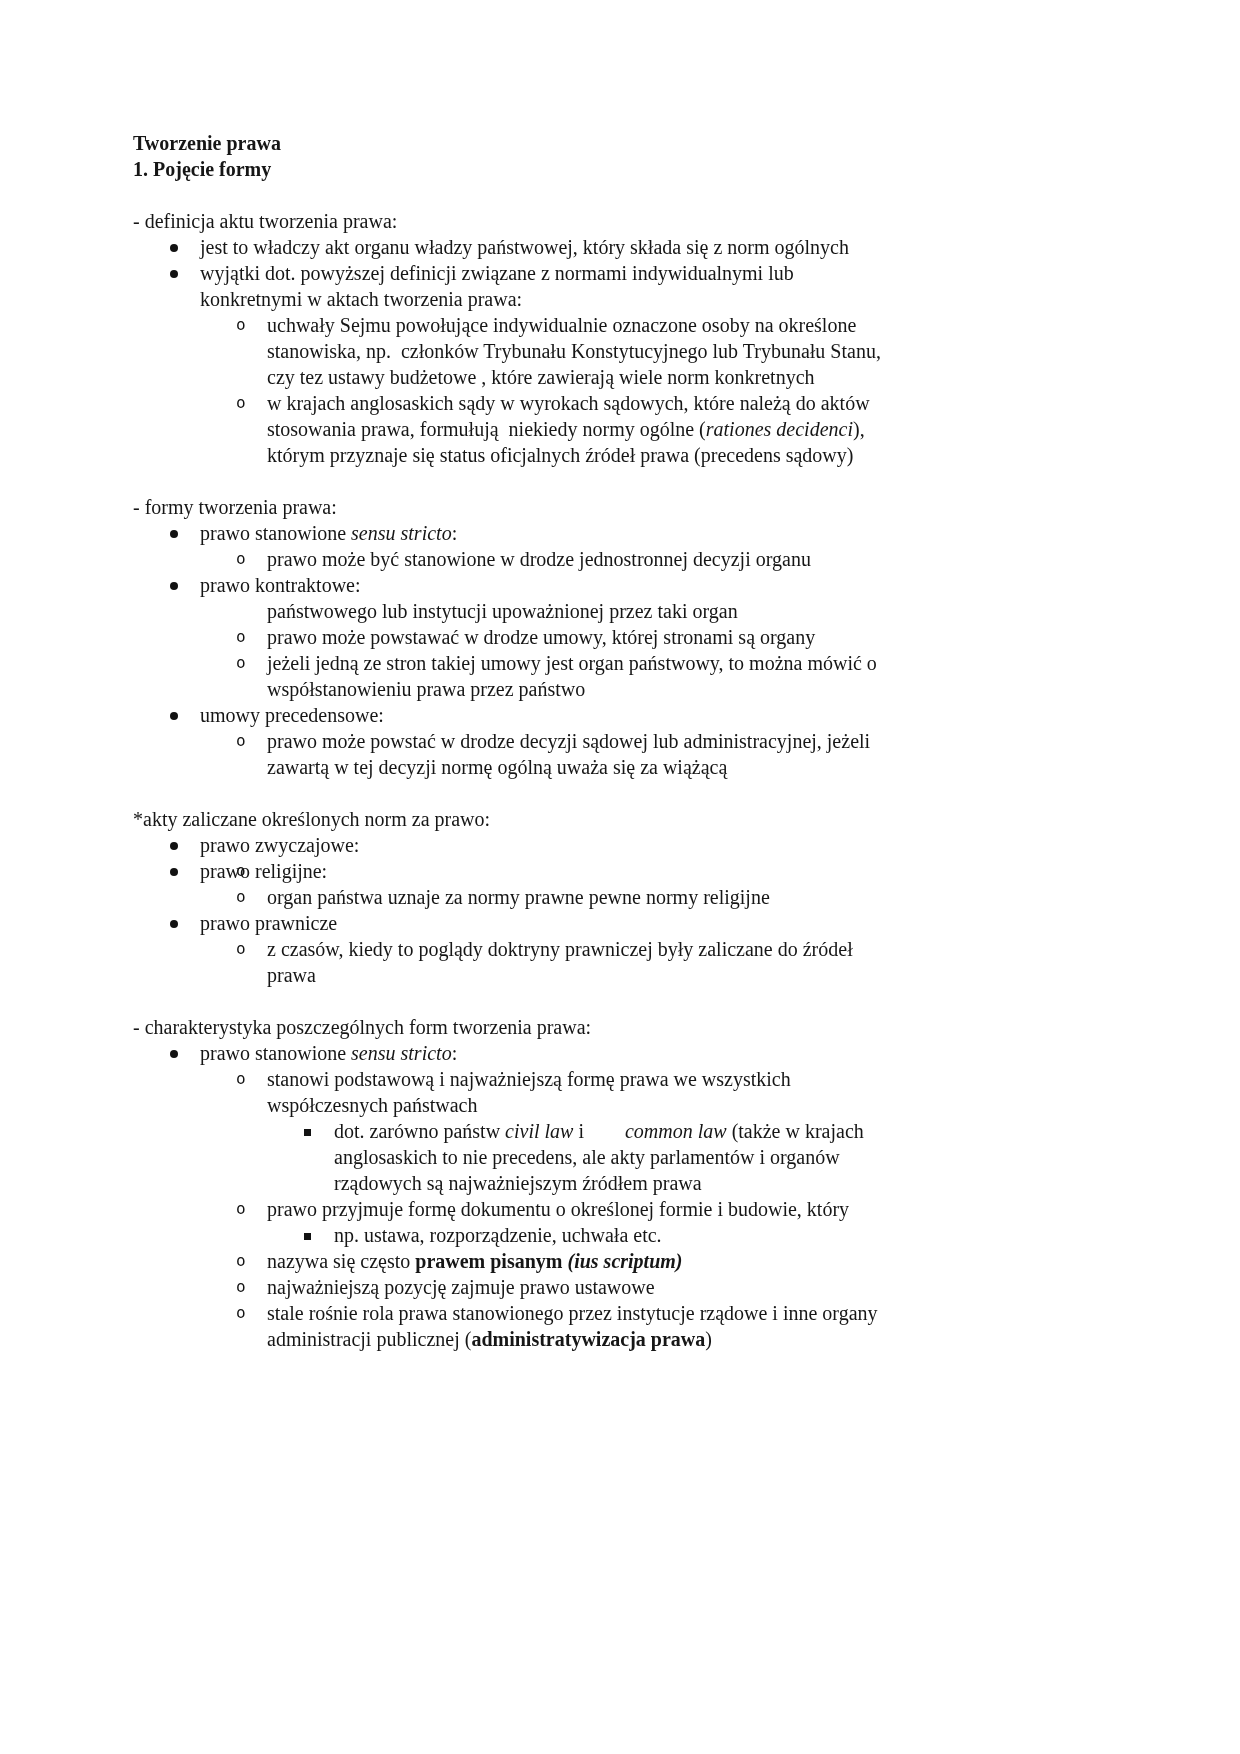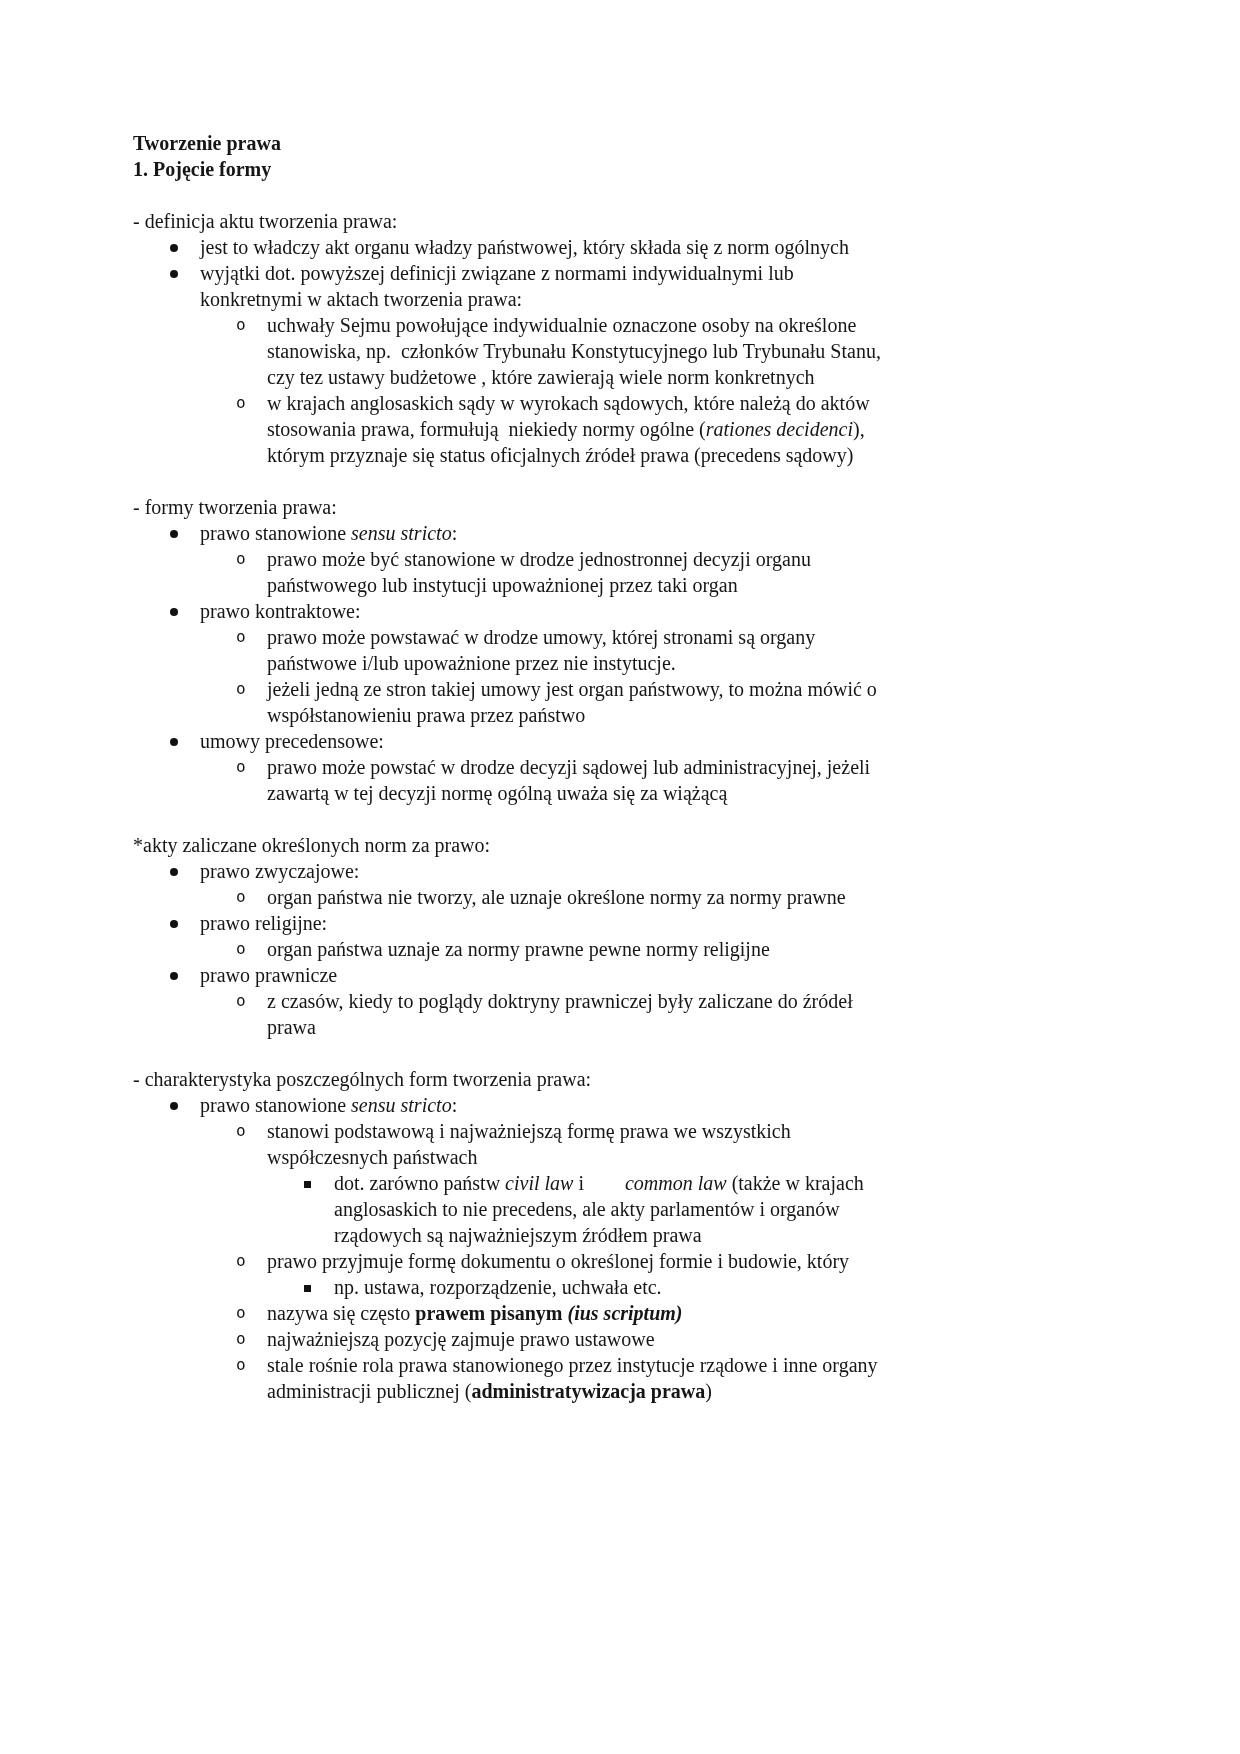--- a/index.html
+++ b/index.html
@@ -77,33 +77,32 @@
       <div class="line lvl2"><span class="marker m-circle">o</span><span class="runs"><span>uchwały Sejmu powołujące indywidualnie oznaczone osoby na określone</span></span></div>
       <div class="line lvl2"><span class="runs"><span>stanowiska, np.  członków Trybunału Konstytucyjnego lub Trybunału Stanu,</span></span></div>
       <div class="line lvl2"><span class="runs"><span>czy tez ustawy budżetowe , które zawierają wiele norm konkretnych</span></span></div>
       <div class="line lvl2"><span class="marker m-circle">o</span><span class="runs"><span>w krajach anglosaskich sądy w wyrokach sądowych, które należą do aktów</span></span></div>
       <div class="line lvl2"><span class="runs"><span>stosowania prawa, formułują  niekiedy normy ogólne (</span><span style="font-style: italic;">rationes decidenci</span><span>),</span></span></div>
       <div class="line lvl2"><span class="runs"><span>którym przyznaje się status oficjalnych źródeł prawa (precedens sądowy)</span></span></div>
       <div class="gap" style="height: 26px;"></div>
       <div class="line lvl0"><span class="runs"><span>- formy tworzenia prawa:</span></span></div>
       <div class="line lvl1"><span class="marker m-disc"></span><span class="runs"><span>prawo stanowione </span><span style="font-style: italic;">sensu stricto</span><span>:</span></span></div>
       <div class="line lvl2"><span class="marker m-circle">o</span><span class="runs"><span>prawo może być stanowione w drodze jednostronnej decyzji organu</span></span></div>
+      <div class="line lvl1"><span class="marker m-disc"></span><span class="runs"><span>prawo kontraktowe:</span></span></div>
       <div class="line lvl2"><span class="runs"><span>państwowego lub instytucji upoważnionej przez taki organ</span></span></div>
-      <div class="line lvl1"><span class="marker m-disc"></span><span class="runs"><span>prawo kontraktowe:</span></span></div>
       <div class="line lvl2"><span class="marker m-circle">o</span><span class="runs"><span>prawo może powstawać w drodze umowy, której stronami są organy</span></span></div>
-      <div class="line lvl2"><span class="runs"><span>państwowe i/lub upoważnione przez nie instytucje.</span></span></div>
       <div class="line lvl2"><span class="marker m-circle">o</span><span class="runs"><span>jeżeli jedną ze stron takiej umowy jest organ państwowy, to można mówić o</span></span></div>
       <div class="line lvl2"><span class="runs"><span>współstanowieniu prawa przez państwo</span></span></div>
       <div class="line lvl1"><span class="marker m-disc"></span><span class="runs"><span>umowy precedensowe:</span></span></div>
       <div class="line lvl2"><span class="marker m-circle">o</span><span class="runs"><span>prawo może powstać w drodze decyzji sądowej lub administracyjnej, jeżeli</span></span></div>
       <div class="line lvl2"><span class="runs"><span>zawartą w tej decyzji normę ogólną uważa się za wiążącą</span></span></div>
       <div class="gap" style="height: 26px;"></div>
       <div class="line lvl0"><span class="runs"><span>*akty zaliczane określonych norm za prawo:</span></span></div>
       <div class="line lvl1"><span class="marker m-disc"></span><span class="runs"><span>prawo zwyczajowe:</span></span></div>
-      <div class="line lvl2"><span class="marker m-circle">o</span><span class="runs"><span>organ państwa nie tworzy, ale uznaje określone normy za normy prawne</span></span></div>
+      <div class="line lvl2"><span class="marker m-circle">o</span></div>
       <div class="line lvl1"><span class="marker m-disc"></span><span class="runs"><span>prawo religijne:</span></span></div>
       <div class="line lvl2"><span class="marker m-circle">o</span><span class="runs"><span>organ państwa uznaje za normy prawne pewne normy religijne</span></span></div>
       <div class="line lvl1"><span class="marker m-disc"></span><span class="runs"><span>prawo prawnicze</span></span></div>
       <div class="line lvl2"><span class="marker m-circle">o</span><span class="runs"><span>z czasów, kiedy to poglądy doktryny prawniczej były zaliczane do źródeł</span></span></div>
       <div class="line lvl2"><span class="runs"><span>prawa</span></span></div>
       <div class="gap" style="height: 26px;"></div>
       <div class="line lvl0"><span class="runs"><span>- charakterystyka poszczególnych form tworzenia prawa:</span></span></div>
       <div class="line lvl1"><span class="marker m-disc"></span><span class="runs"><span>prawo stanowione </span><span style="font-style: italic;">sensu stricto</span><span>:</span></span></div>
       <div class="line lvl2"><span class="marker m-circle">o</span><span class="runs"><span>stanowi podstawową i najważniejszą formę prawa we wszystkich</span></span></div>
       <div class="line lvl2"><span class="runs"><span>współczesnych państwach</span></span></div>

